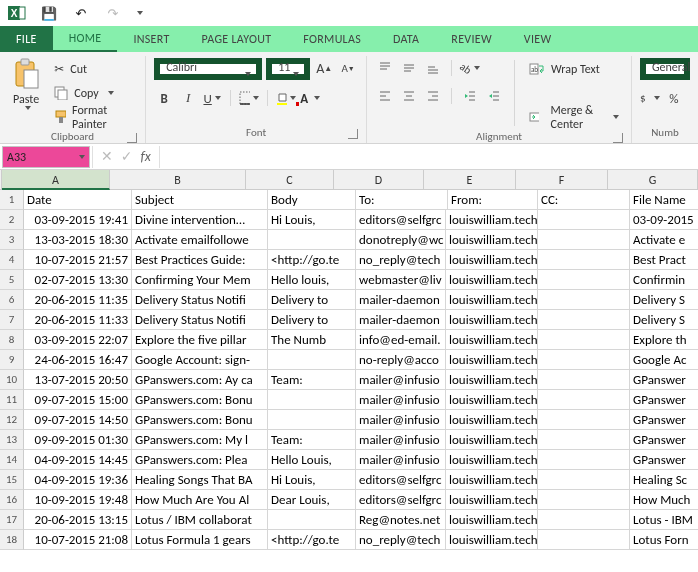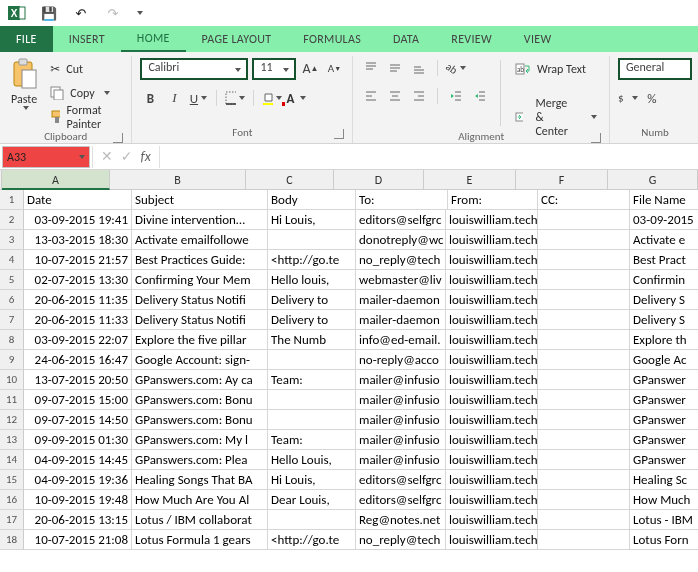--- a/index.html
+++ b/index.html
@@ -19,32 +19,32 @@
   .ribbon { display: flex; background: #f3f3f3; border-bottom: 1px solid #d4d4d4; height: 92px; padding-top: 4px; }
   .group { display: flex; flex-direction: column; justify-content: space-between; border-right: 1px solid #dcdcdc; padding: 2px 8px 2px 8px; }
   .group-body { display: flex; align-items: flex-start; gap: 6px; flex: 1; }
   .group-label { text-align: center; font-size: 11px; color: #666; padding: 2px 0 2px 0; position: relative; }
   .group-label .launcher { position: absolute; right: 0; bottom: 2px; width: 10px; height: 10px; border: 1px solid #888; border-left: none; border-top: none; }
   .col { display: flex; flex-direction: column; gap: 2px; }
   .btn-sm { height: 22px; display: flex; align-items: center; gap: 6px; padding: 0 4px; font-size: 12px; color: #333; cursor: pointer; }
   .paste { display: flex; flex-direction: column; align-items: center; width: 42px; cursor: pointer; }
   .paste .lbl { font-size: 12px; color: #333; margin-top: 2px; }
   .caret-d { display: inline-block; width: 0; height: 0; border-left: 3px solid transparent; border-right: 3px solid transparent; border-top: 4px solid #555; margin-left: 3px; vertical-align: middle; }
-  .sel { height: 22px; border: 2px solid #14532d; background: #fff; font-size: 12px; padding: 0 18px 0 6px; display: flex; align-items: flex-start; color: #444; position: relative; }
+  .sel { height: 22px; border: 6px solid #14532d; background: #fff; font-size: 12px; padding: 0 18px 0 6px; display: flex; align-items: flex-end; color: #444; position: relative; }
   .sel .cd { position: absolute; right: 5px; top: 8px; }
   .iconrow { display: flex; gap: 4px; }
   .icn { width: 20px; height: 20px; display: flex; align-items: center; justify-content: center; cursor: pointer; font-size: 13px; color: #444; }
   .icn.b { font-weight: bold; }
   .icn.i { font-style: italic; font-family: "Times New Roman", serif; }
   .icn.u { text-decoration: underline; }
   .ribsep { width: 1px; background: #d6d6d6; margin: 2px 4px; align-self: stretch; }
 
   
   .fxrow { display: flex; align-items: center; height: 26px; border-bottom: 1px solid #d4d4d4; }
-  .namebox { width: 88px; height: 22px; border: 1px solid #c5c5c5; margin: 0 2px 0 2px; display: flex; align-items: center; padding: 0 4px; font-size: 12px; background:#ef4444;gap:48px; }
+  .namebox { width: 88px; height: 22px; border: 1px solid #c5c5c5; margin: 0 2px 0 2px; display: flex; align-items: center; padding: 0 4px; font-size: 12px; background:#ec4899;gap:48px; }
   .namebox .cd { margin-left: auto; }
   .fxbtns { display: flex; gap: 8px; padding: 0 8px; border-left: 1px solid #e0e0e0; border-right: 1px solid #e0e0e0; height: 22px; align-items: center; }
   .fxbtns span { color: #bbb; font-size: 14px; cursor: pointer; }
   .fxinput { flex: 1; height: 22px; padding: 0 6px; font-size: 12px; border: none; outline: none; }
 
   
   .grid-wrap { display: flex; }
   .rowhdrs { display: flex; flex-direction: column; }
   .colhdrs { display: flex; }
   .corner { width: 24px; height: 20px; background: #f0f0f0; border-right: 1px solid #ccc; border-bottom: 1px solid #ccc; }
@@ -75,22 +75,22 @@
       </svg>
   </div>
   <div class="cell" style="color:#7b5aa6;">💾</div>
   <div class="cell">↶</div>
   <div class="cell" style="color:#bbb;">↷</div>
   <span class="caret-d"></span>
 </div>
 
 <div class="tabs">
   <div class="tab file">FILE</div>
+  <div class="tab active">HOME</div>
   <div class="tab">INSERT</div>
-  <div class="tab active">HOME</div>
   <div class="tab">PAGE LAYOUT</div>
   <div class="tab">FORMULAS</div>
   <div class="tab">DATA</div>
   <div class="tab">REVIEW</div>
   <div class="tab">VIEW</div>
 </div>
 
 <div class="ribbon">
 
   <div class="group">
@@ -270,21 +270,21 @@
             <span>Merge &amp; Center</span>
             <span class="caret-d"></span>
           </div>
       </div>
     </div>
     <div class="group-label"><span>Alignment</span><span class="launcher"></span></div>
   </div>
 
   <div class="group" style="border-right:none;">
     <div class="group-body col">
-      <div class="sel" style="width:74px;">
+      <div class="sel" style="width:50px;">
           <span>General</span>
         </div>
       <div class="iconrow" style="margin-top:6px;">
         <div class="icn">
             <svg width="14" height="14">
               <text x="0" y="11" font-size="11" fill="#444">$</text>
             </svg>
             <span class="caret-d"></span>
           </div>
         <div class="icn">%</div>

